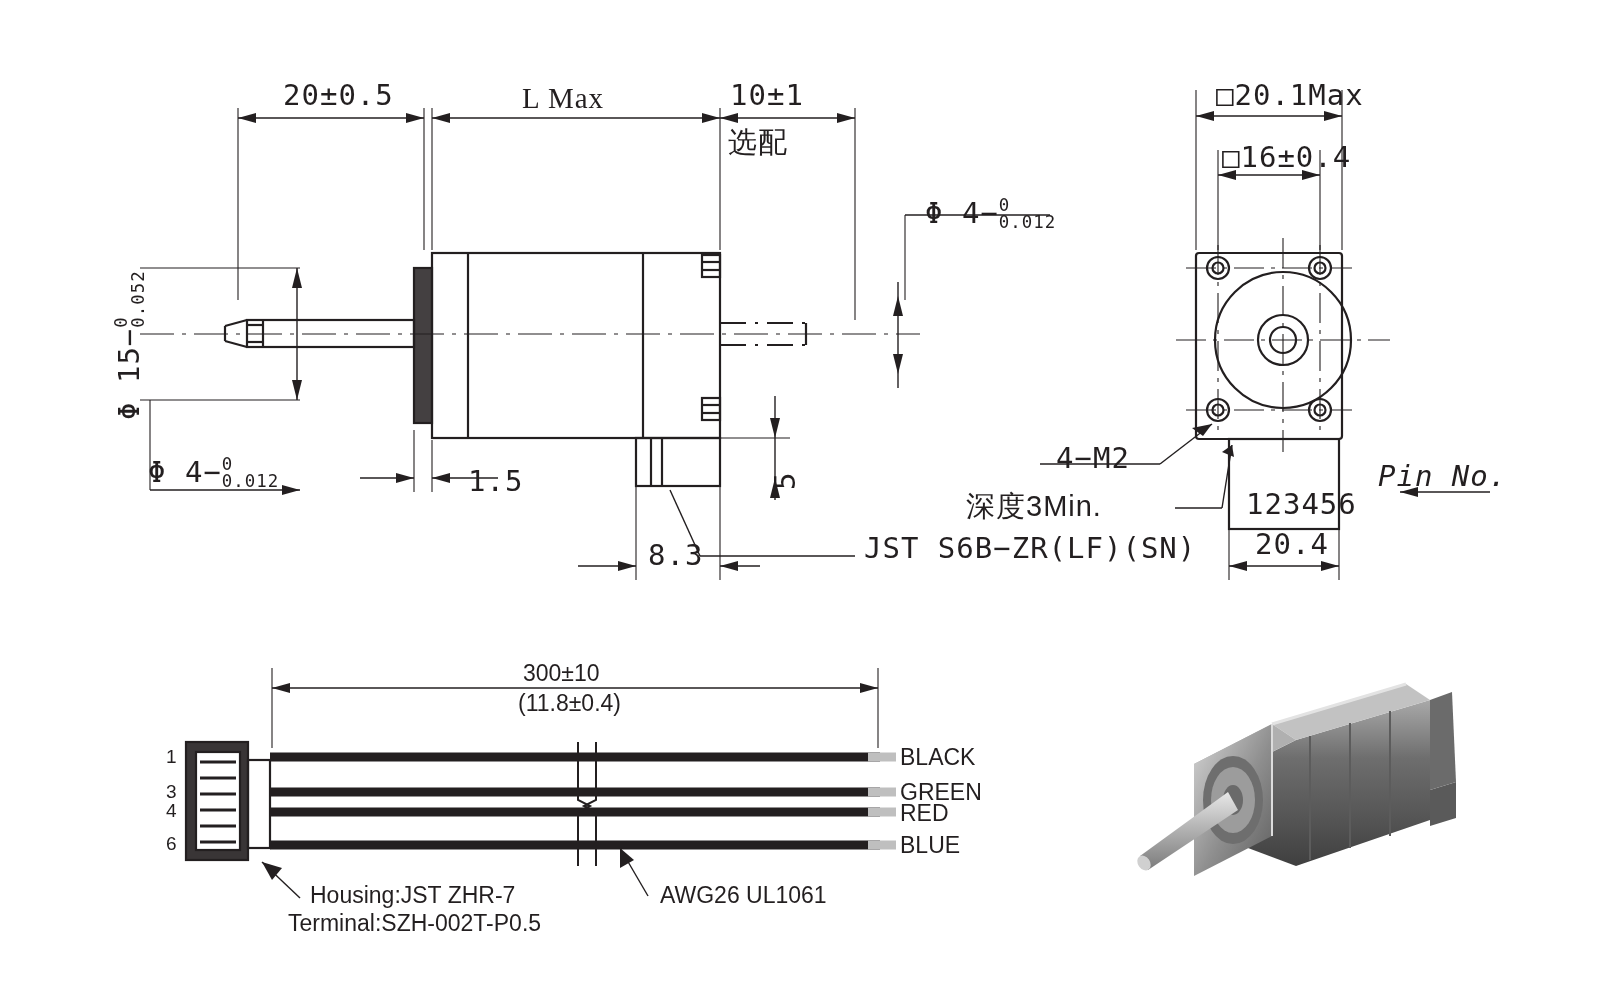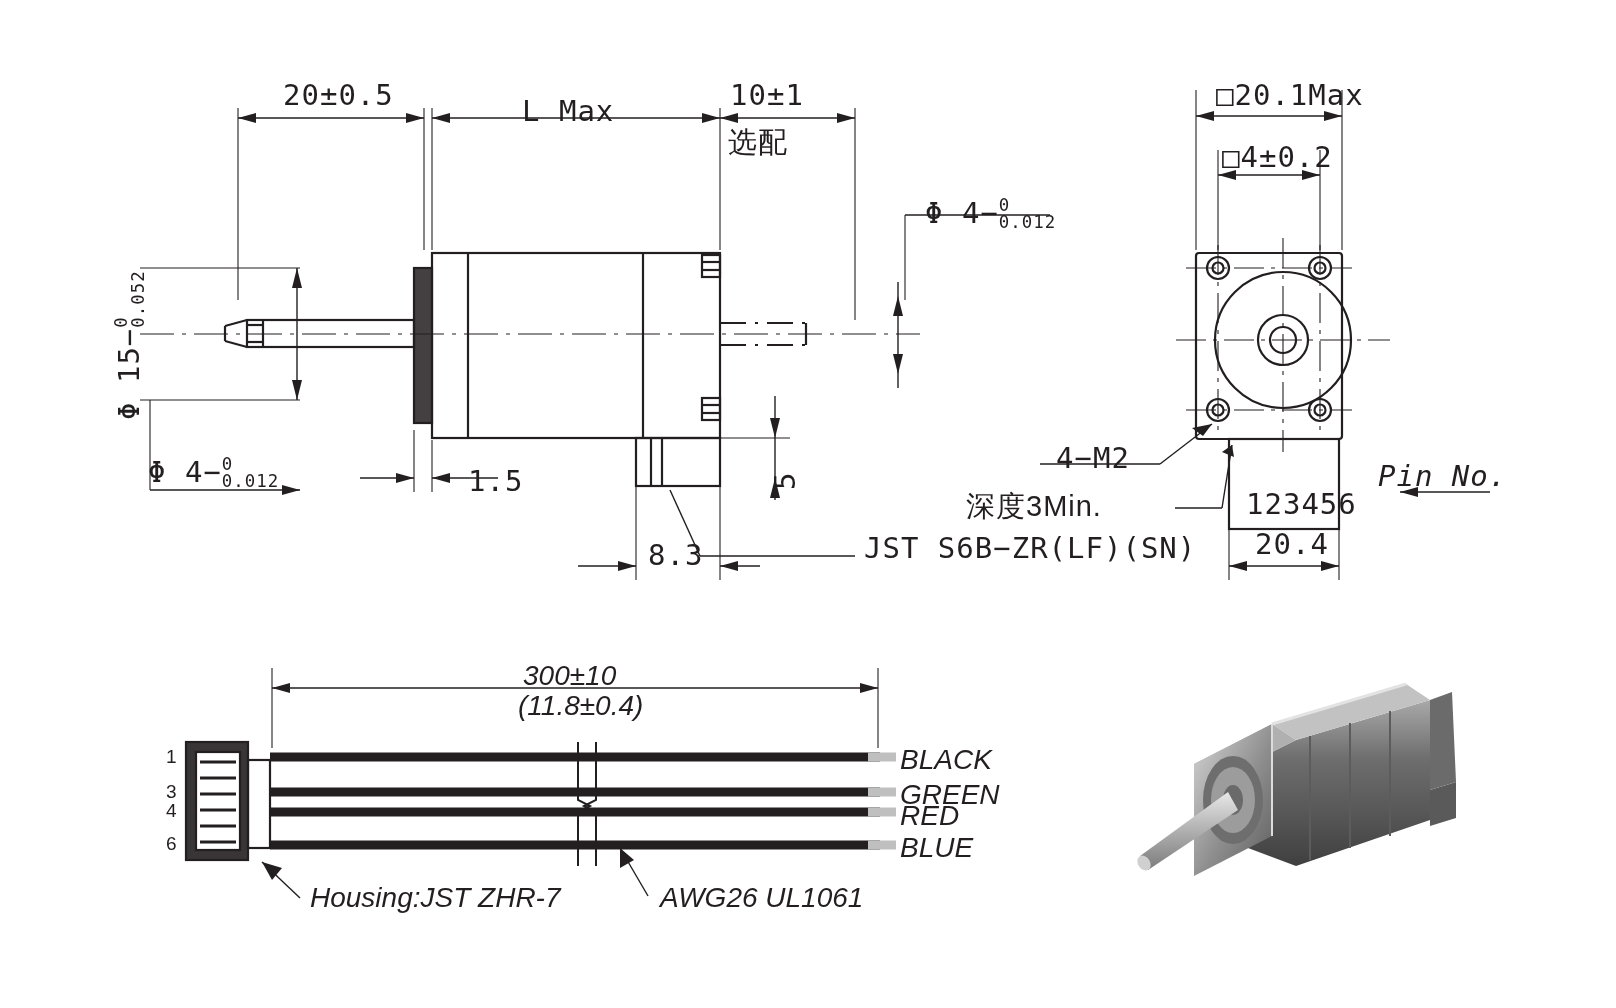--- a/index.html
+++ b/index.html
@@ -4,21 +4,21 @@
 <style>
   html,body{margin:0;padding:0;background:#ffffff;}
   body{width:1616px;height:1008px;position:relative;overflow:hidden;
        font-family:"Liberation Sans",sans-serif;color:#231f20;}
   .stage{position:absolute;left:0;top:0;width:1365px;height:1008px;}
   svg{display:block;}
   .t{position:absolute;white-space:nowrap;color:#231f20;}
   .mono{font-family:"DejaVu Sans Mono",monospace;}
   .sans{font-family:"Liberation Sans",sans-serif;text-align:center;}
   .big{font-size:29px;letter-spacing:1px;}
-  .mid{font-size:28px;font-style:italic;}
+  .mid{font-size:23px;}
   .sm{font-size:19px;}
   .rot{transform-origin:0 0;transform:rotate(-90deg);}
   .frac{display:inline-block;vertical-align:middle;line-height:0.95;text-align:left;font-size:0.60em;position:relative;top:-1px;}
   .frac span{display:block;}
 </style>
 </head>
 <body>
 
 <div class="stage">
 
@@ -276,21 +276,21 @@
       <line x1="210" y1="96" x2="210" y2="220"></line>
       <line x1="250" y1="83" x2="250" y2="208"></line>
       <line x1="290" y1="71" x2="290" y2="196"></line>
     </g>
 
     <polyline points="172,84 306,44" fill="none" stroke="#e3e3e3" stroke-width="3"></polyline>
     <polyline points="172,84 172,196" fill="none" stroke="#dcdcdc" stroke-width="2"></polyline>
   </svg>
 
   <div class="t mono big" style="left:283px;top:78px;">20±0.5</div>
-  <div class="t mono big" style="left:522px;top:94px;">L Max</div>
+  <div class="t mono big" style="left:522px;top:82px;font-family:Liberation Serif, serif;">L Max</div>
   <div class="t mono big" style="left:730px;top:78px;">10±1</div>
   <div class="t sans big" style="left:728px;top:123px;">选配</div>
 
   <div class="t mono big" style="left:925px;top:196px;">
     <span>Φ 4−</span><span class="frac"><span>0</span><span>0.012</span></span>
   </div>
 
   <div class="t mono big rot" style="left:112px;top:420px;">
     <span>Φ 15−</span><span class="frac"><span>0</span><span>0.052</span></span>
   </div>
@@ -301,21 +301,21 @@
 
   <div class="t mono big" style="left:468px;top:464px;">1.5</div>
   <div class="t mono big rot" style="left:768px;top:490px;">5</div>
   <div class="t mono big" style="left:648px;top:538px;">8.3</div>
   <div class="t mono big" style="left:852px;top:531px;margin-left:12px;">JST S6B−ZR(LF)(SN)</div>
 
   <div class="t mono big" style="left:1216px;top:78px;">
     <span>□</span><span>20.1Max</span>
   </div>
   <div class="t mono big" style="left:1222px;top:140px;">
-    <span>□</span><span>4±0.2</span>
+    <span>□</span><span>16±0.4</span>
   </div>
   <div class="t mono big" style="left:1056px;top:441px;">4−M2</div>
   <div class="t sans big" style="left:966px;top:487px;">深度3Min.</div>
   <div class="t mono big" style="left:1246px;top:487px;">123456</div>
   <div class="t mono big" style="left:1378px;top:459px;font-style:italic;">Pin No.</div>
   <div class="t mono big" style="left:1255px;top:527px;">20.4</div>
 
   <div class="t sans mid" style="left:523px;top:660px;">300±10</div>
   <div class="t sans mid" style="left:518px;top:690px;">(11.8±0.4)</div>
 
@@ -323,15 +323,16 @@
   <div class="t sans sm" style="left:166px;top:781px;">3</div>
   <div class="t sans sm" style="left:166px;top:800px;">4</div>
   <div class="t sans sm" style="left:166px;top:833px;">6</div>
 
   <div class="t sans mid" style="left:900px;top:744px;">BLACK</div>
   <div class="t sans mid" style="left:900px;top:779px;">GREEN</div>
   <div class="t sans mid" style="left:900px;top:800px;">RED</div>
   <div class="t sans mid" style="left:900px;top:832px;">BLUE</div>
 
   <div class="t sans mid" style="left:310px;top:882px;">Housing:JST ZHR-7</div>
+  <div class="t sans mid" style="left:288px;top:910px;">Terminal:SZH-002T-P0.5</div>
   <div class="t sans mid" style="left:660px;top:882px;">AWG26 UL1061</div>
 
 </div>
 
 </body></html>

